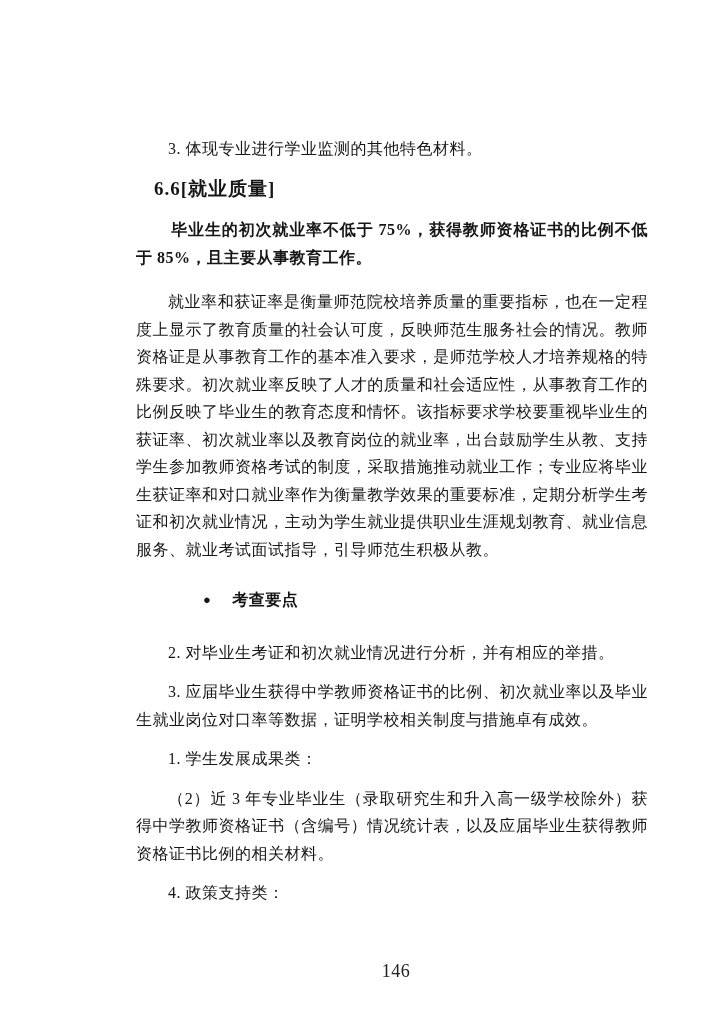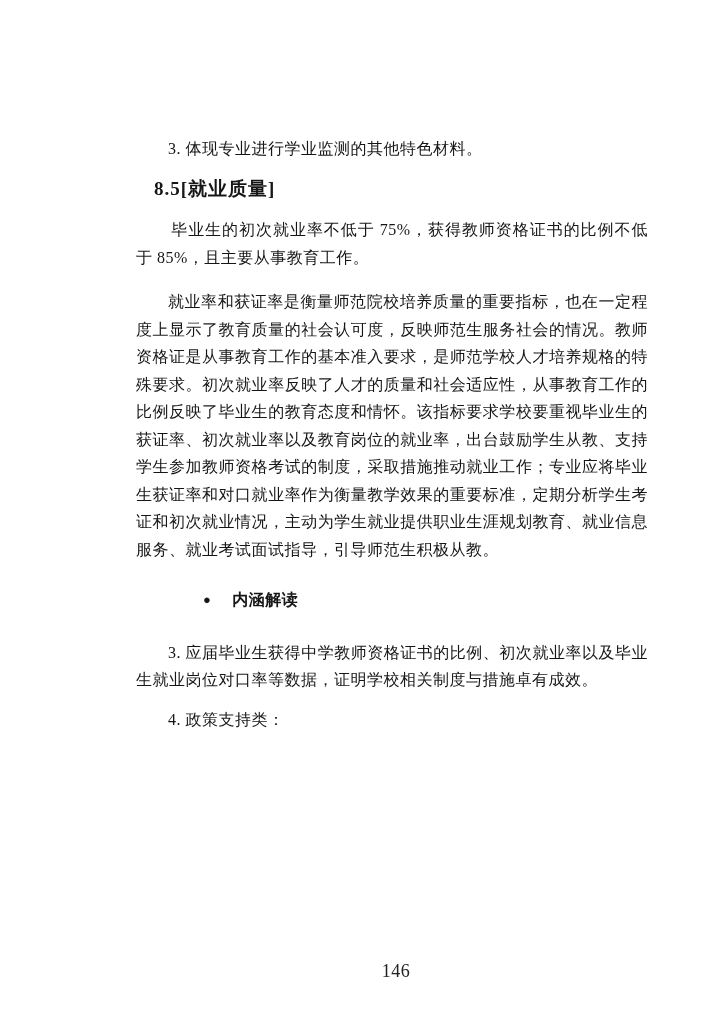--- a/index.html
+++ b/index.html
@@ -27,21 +27,21 @@
   }
   .section-heading {
     font-size: 19px;
     font-weight: 700;
     padding-left: 30px;
     margin: 8px 0 14px 0;
     letter-spacing: 1px;
     text-align: left;
   }
   .statement {
-    font-weight: 400;
+    font-weight: 700;
     text-indent: 2.2em;
     margin-bottom: 17px;
   }
   .bullet-row {
     font-weight: 700;
     padding-left: 55px;
     margin-top: 6px;
     text-align: left;
   }
   .bullet-icon {
@@ -61,28 +61,31 @@
     letter-spacing: 0.5px;
   }
 </style>
 </head>
 <body>
 
 <div class="page-content">
 
   <p class="body-par">3. 体现专业进行学业监测的其他特色材料。</p>
 
-  <h2 class="section-heading">8.5[就业质量]</h2>
+  <h2 class="section-heading">6.6[就业质量]</h2>
 
   <p class="statement">毕业生的初次就业率不低于 75%，获得教师资格证书的比例不低于 85%，且主要从事教育工作。</p>
 
   <p class="body-par">就业率和获证率是衡量师范院校培养质量的重要指标，也在一定程度上显示了教育质量的社会认可度，反映师范生服务社会的情况。教师资格证是从事教育工作的基本准入要求，是师范学校人才培养规格的特殊要求。初次就业率反映了人才的质量和社会适应性，从事教育工作的比例反映了毕业生的教育态度和情怀。该指标要求学校要重视毕业生的获证率、初次就业率以及教育岗位的就业率，出台鼓励学生从教、支持学生参加教师资格考试的制度，采取措施推动就业工作；专业应将毕业生获证率和对口就业率作为衡量教学效果的重要标准，定期分析学生考证和初次就业情况，主动为学生就业提供职业生涯规划教育、就业信息服务、就业考试面试指导，引导师范生积极从教。</p>
 
   <div class="bullet-row">
-    <span class="bullet-icon">●</span><span>内涵解读</span>
+    <span class="bullet-icon">●</span><span>考查要点</span>
   </div>
+  <p class="body-par">2. 对毕业生考证和初次就业情况进行分析，并有相应的举措。</p>
   <p class="body-par">3. 应届毕业生获得中学教师资格证书的比例、初次就业率以及毕业生就业岗位对口率等数据，证明学校相关制度与措施卓有成效。</p>
 
+  <p class="body-par">1. 学生发展成果类：</p>
+  <p class="body-par">（2）近 3 年专业毕业生（录取研究生和升入高一级学校除外）获得中学教师资格证书（含编号）情况统计表，以及应届毕业生获得教师资格证书比例的相关材料。</p>
   <p class="body-par">4. 政策支持类：</p>
 
 </div>
 
 <div class="page-footer">146</div>
 
 </body></html>

